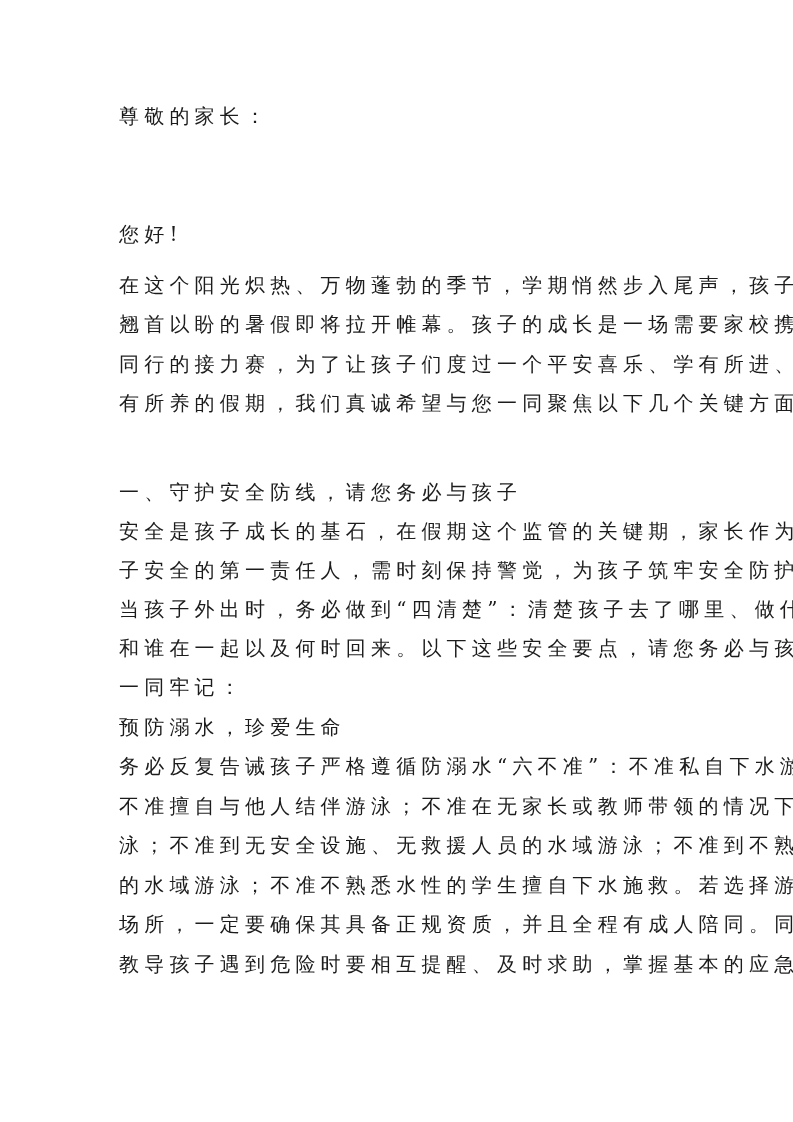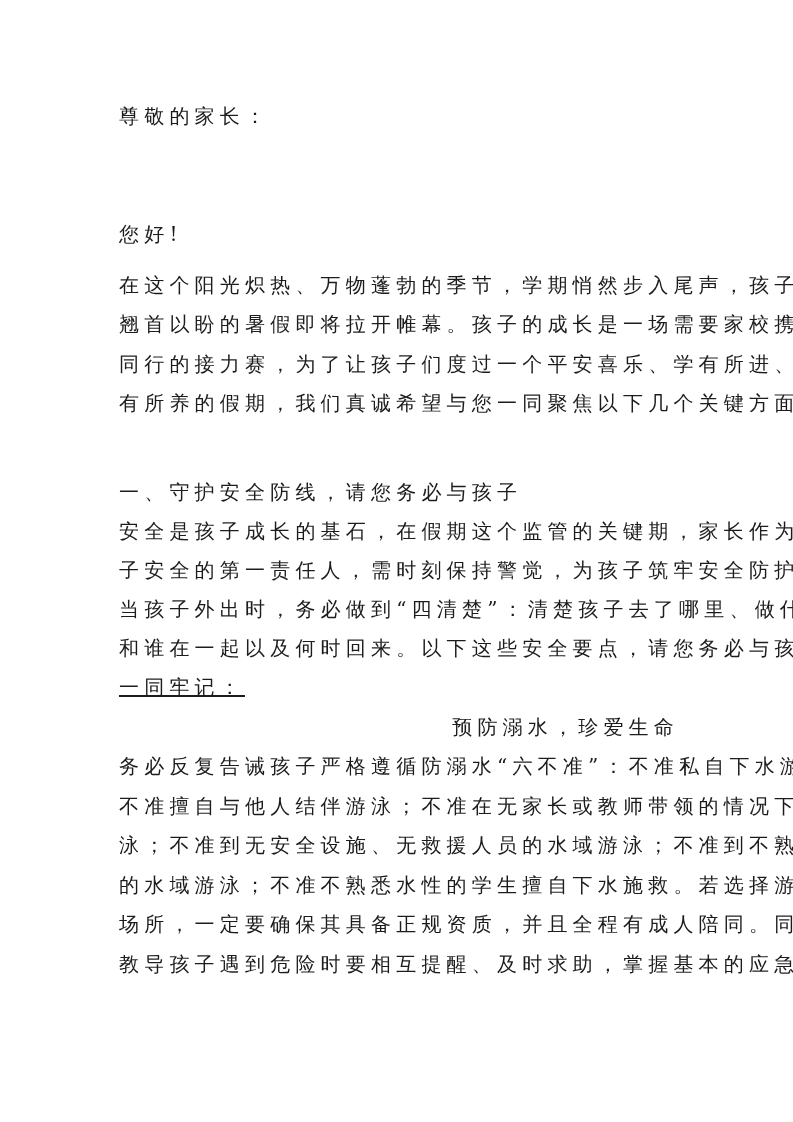--- a/index.html
+++ b/index.html
@@ -48,23 +48,23 @@
     <div class="line" style="top:351px;">同行的接力赛，为了让孩子们度过一个平安喜乐、学有所进、德</div>
     <div class="line" style="top:390px;">有所养的假期，我们真诚希望与您一同聚焦以下几个关键方面：</div>
   </div>
 
   <div>
     <div class="line" style="top:479px;">一、守护安全防线，请您务必与孩子</div>
     <div class="line" style="top:518px;">安全是孩子成长的基石，在假期这个监管的关键期，家长作为孩</div>
     <div class="line" style="top:557px;">子安全的第一责任人，需时刻保持警觉，为孩子筑牢安全防护网。</div>
     <div class="line" style="top:596px;">当孩子外出时，务必做到“四清楚”：清楚孩子去了哪里、做什么、</div>
     <div class="line" style="top:635px;">和谁在一起以及何时回来。以下这些安全要点，请您务必与孩子</div>
-    <div class="line" style="top:674px;text-decoration:underline;">一同牢记：</div>
+    <div class="line" style="top:674px;">一同牢记：</div>
 
-    <div class="line" style="top:714px;text-align:right;">预防溺水，珍爱生命</div>
+    <div class="line" style="top:714px;">预防溺水，珍爱生命</div>
     <div class="line" style="top:753px;">务必反复告诫孩子严格遵循防溺水“六不准”：不准私自下水游泳；</div>
     <div class="line" style="top:793px;">不准擅自与他人结伴游泳；不准在无家长或教师带领的情况下游</div>
     <div class="line" style="top:832px;">泳；不准到无安全设施、无救援人员的水域游泳；不准到不熟悉</div>
     <div class="line" style="top:872px;">的水域游泳；不准不熟悉水性的学生擅自下水施救。若选择游泳</div>
     <div class="line" style="top:911px;">场所，一定要确保其具备正规资质，并且全程有成人陪同。同时，</div>
     <div class="line" style="top:951px;">教导孩子遇到危险时要相互提醒、及时求助，掌握基本的应急自</div>
   </div>
 </div>
 
 </body></html>

